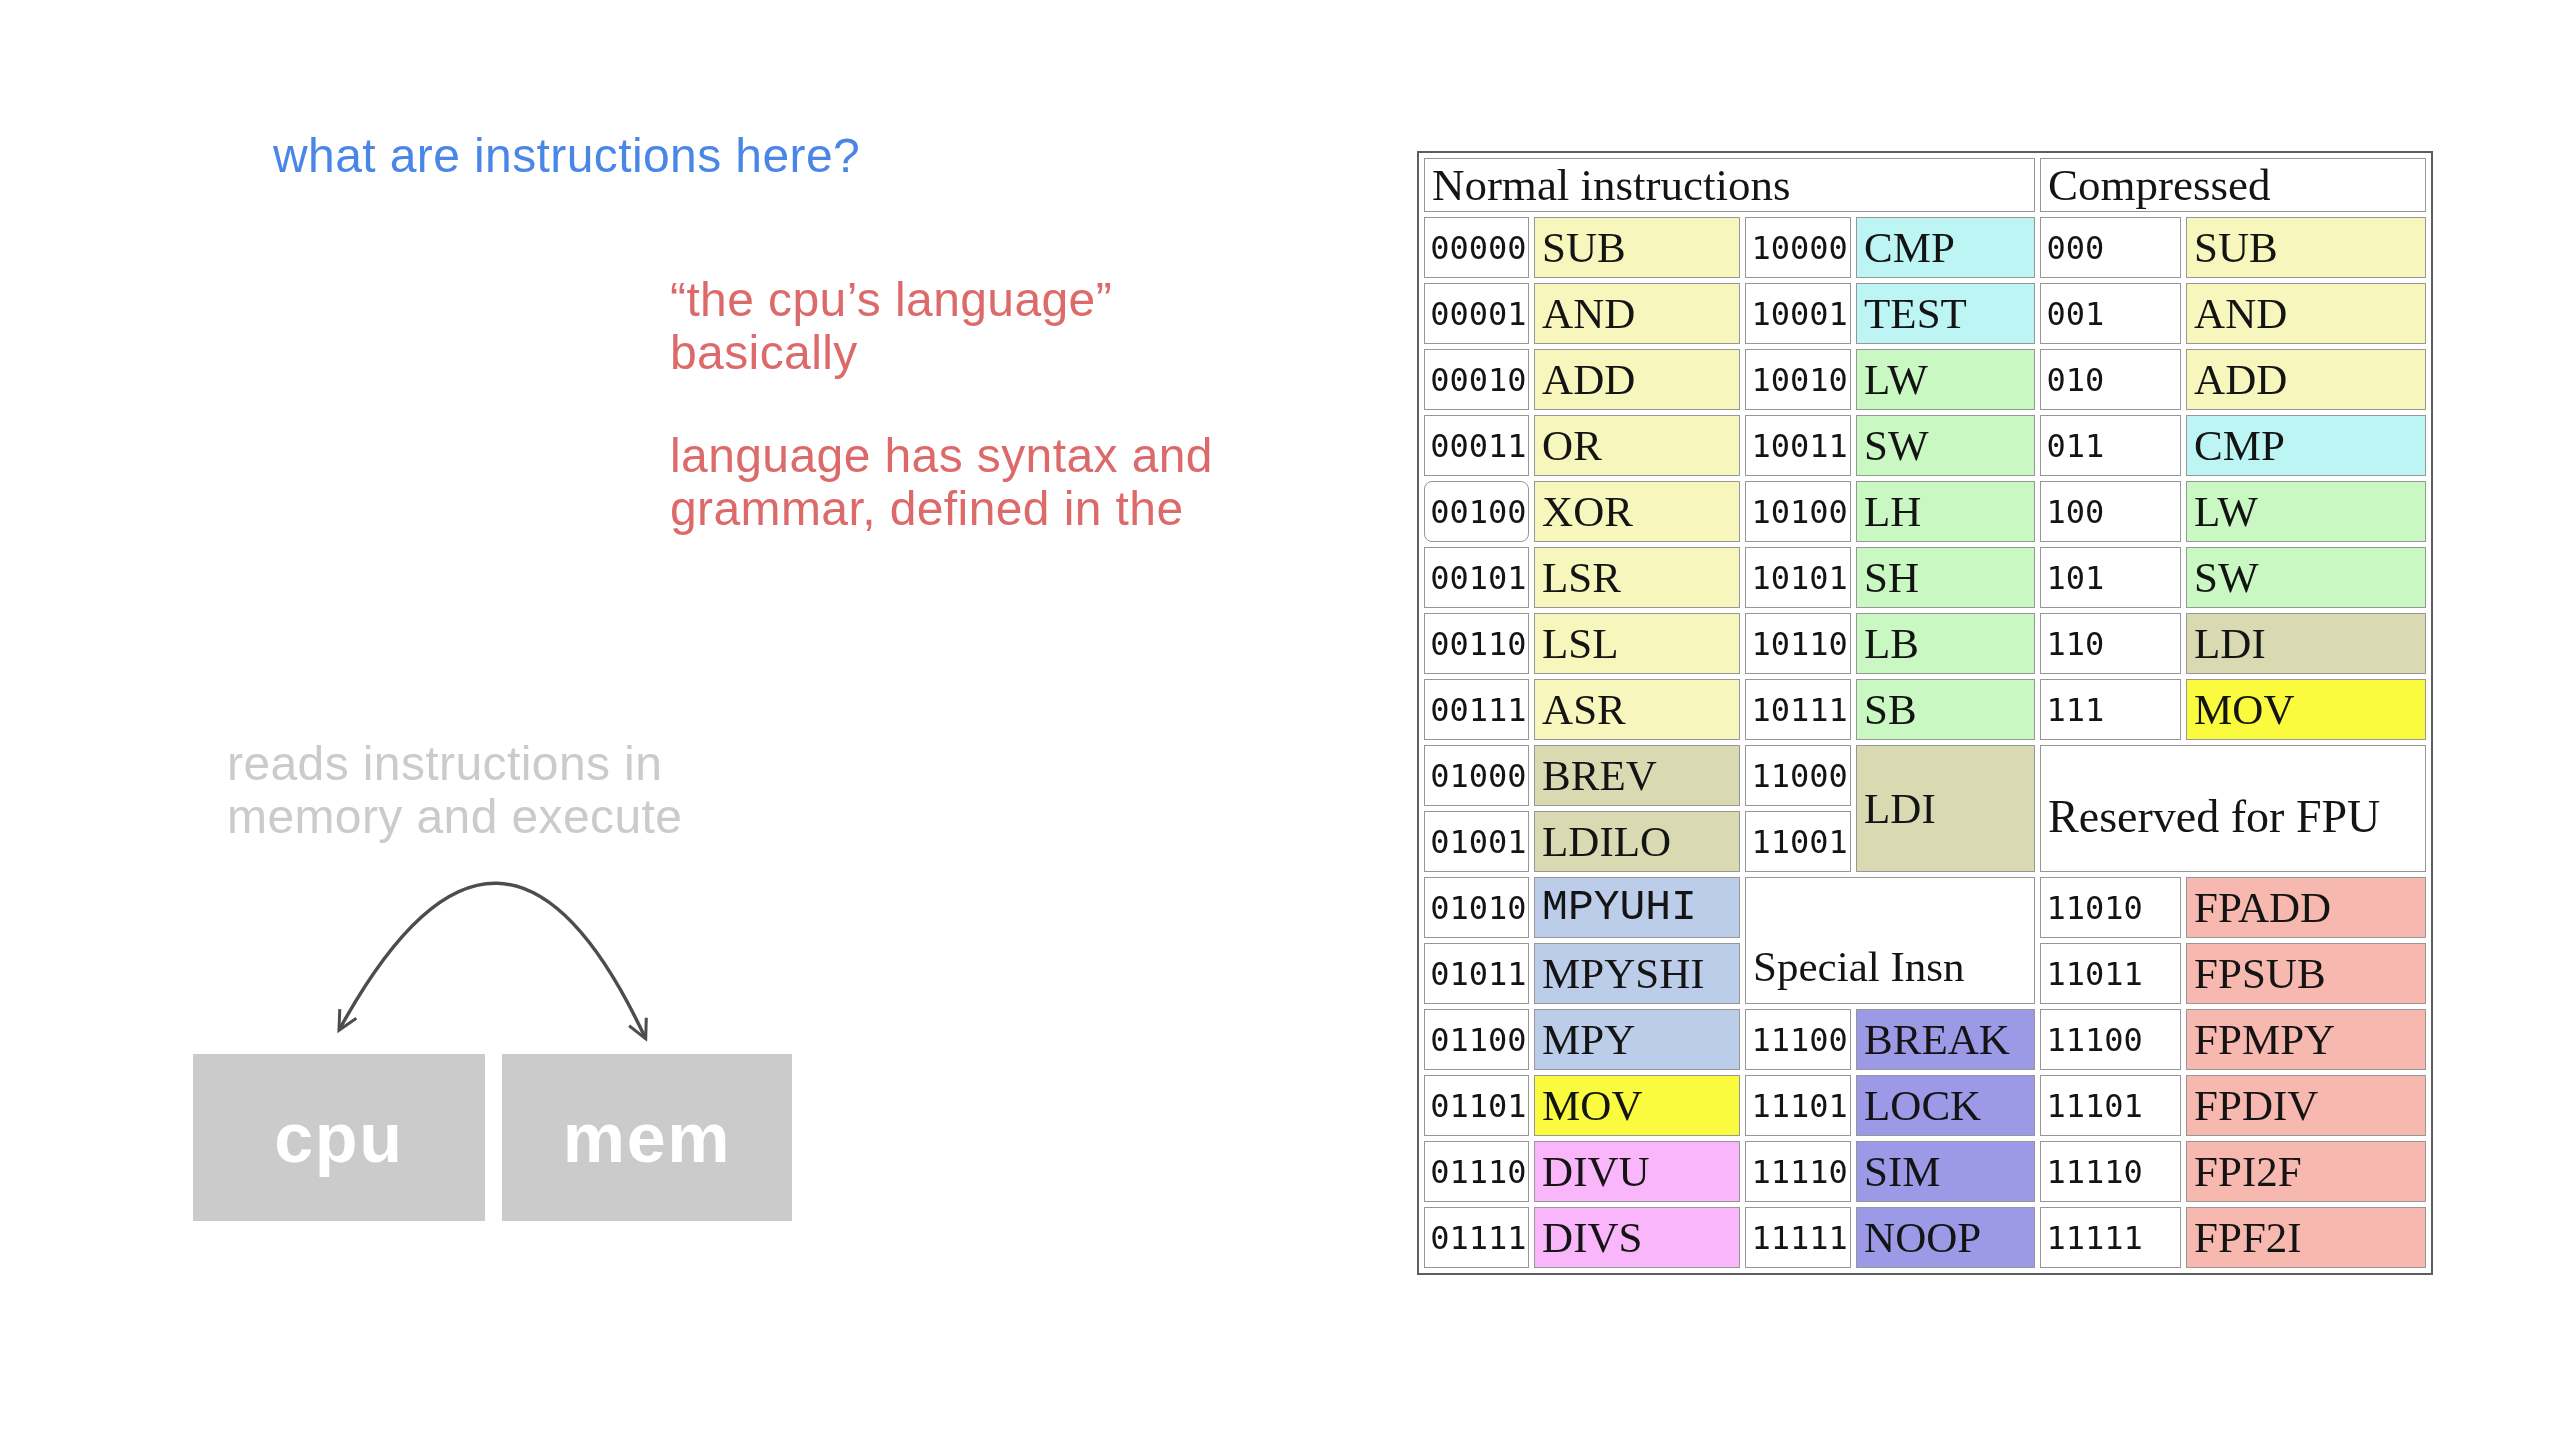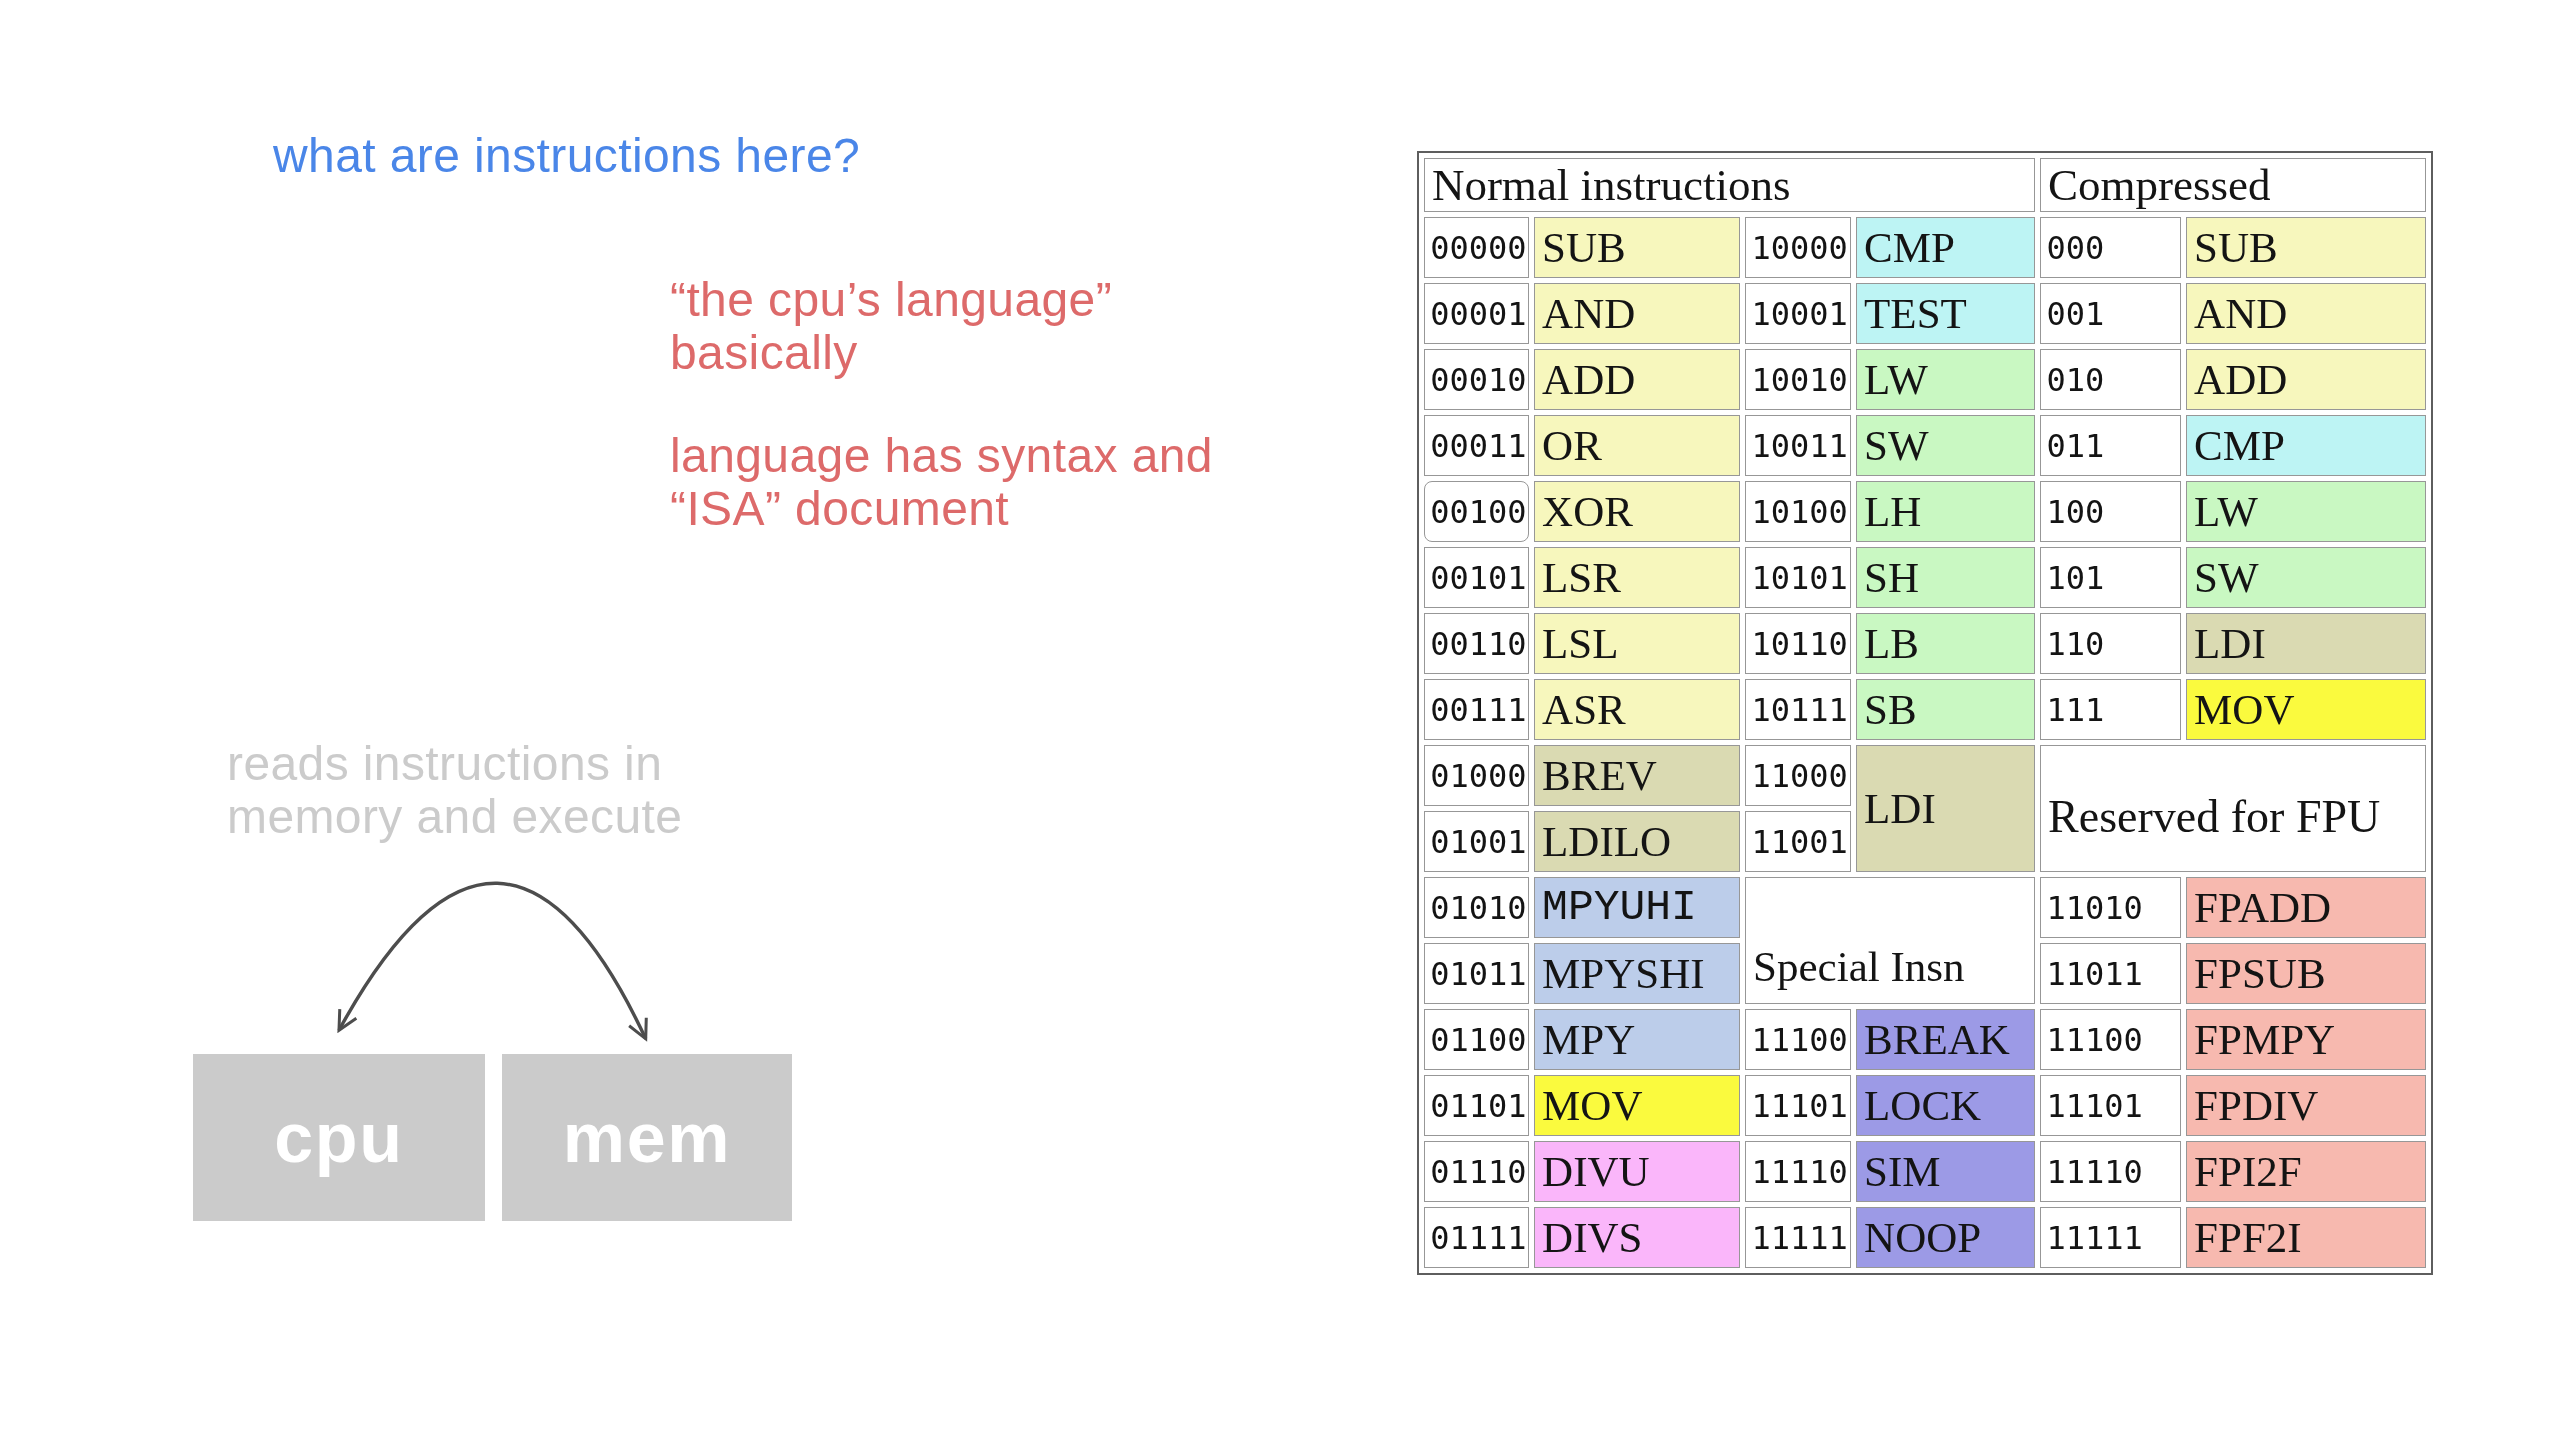--- a/index.html
+++ b/index.html
@@ -53,21 +53,21 @@
   <div data-name="question-line">what are instructions here?</div>
 </div>
 
 <div class="note note-red1" data-name="cpu-language-note">
   <div data-name="note-line">“the cpu’s language”</div>
   <div data-name="note-line">basically</div>
 </div>
 
 <div class="note note-red2" data-name="isa-note">
   <div data-name="note-line">language has syntax and</div>
-  <div data-name="note-line">“ISA” document</div>
+  <div data-name="note-line">grammar, defined in the</div>
 </div>
 
 <div class="note note-gray" data-name="cpu-reads-note">
   <div data-name="note-line">reads instructions in</div>
   <div data-name="note-line">memory and execute</div>
 </div>
 
 <svg id="arrow-svg" data-name="cpu-mem-arrow" viewBox="0 0 392 412">
   <defs>
     <marker id="ah" markerUnits="userSpaceOnUse" markerWidth="30" markerHeight="30" refX="26" refY="15" orient="auto">

